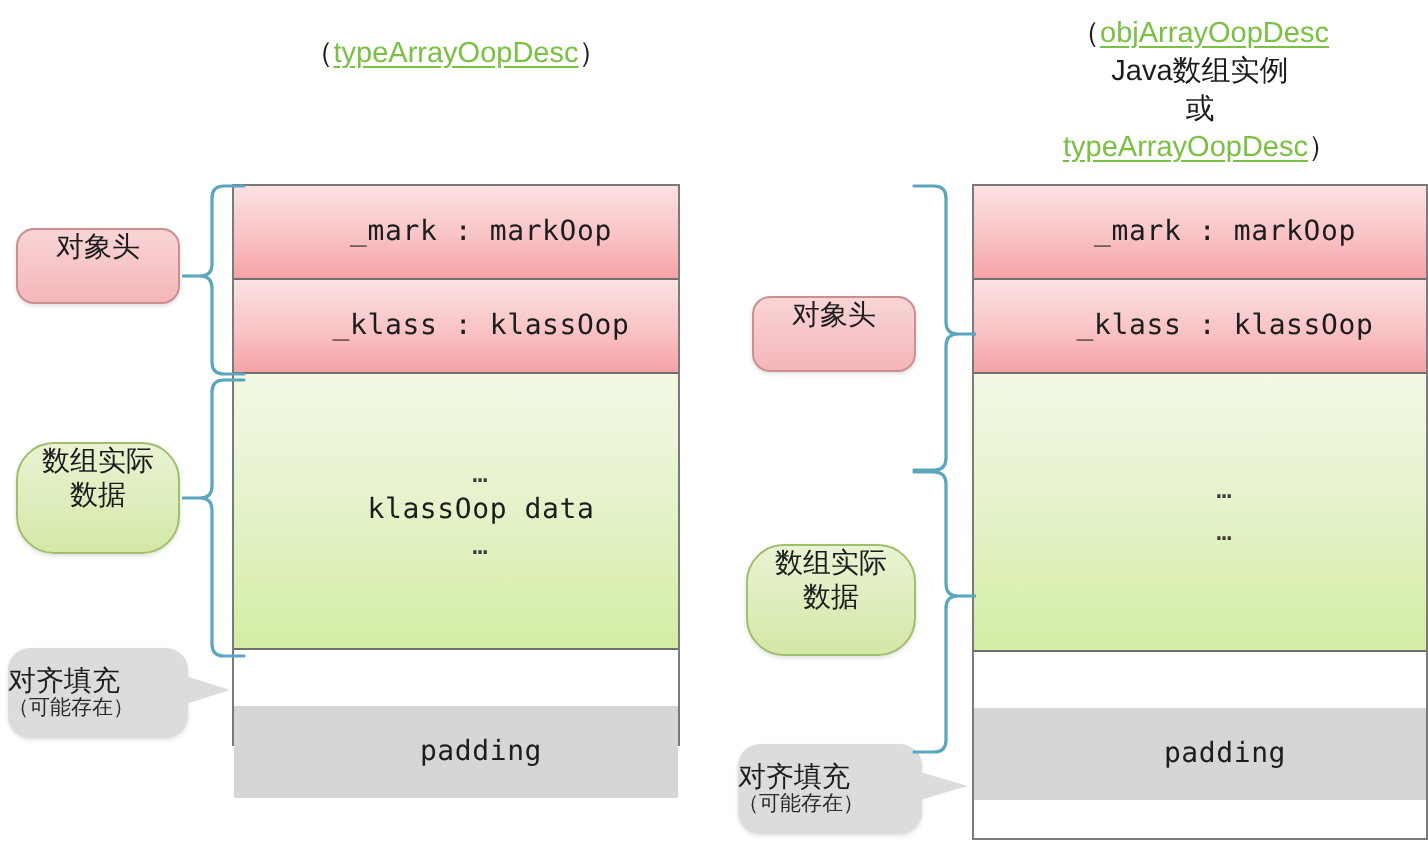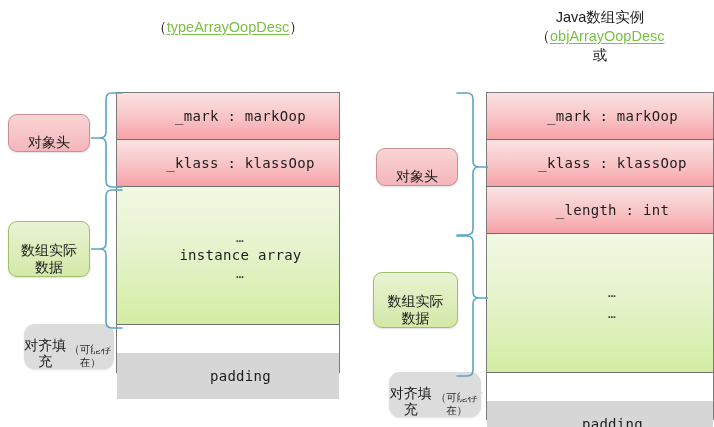--- a/index.html
+++ b/index.html
@@ -61,41 +61,41 @@
   .dots { font-size: 13px; letter-spacing: 1px; color: #3a3a3a; line-height: 13px; }
   .dots.top { margin-bottom: 4px; }
   .dots.bot { margin-top: 4px; }
 
   #stack-left  { left: 116px; top: 92px;  width: 224px; height: 281px; }
   #stack-right { left: 486px; top: 92px;  width: 228px; height: 328px; }
 
   
   .tag {
     position: absolute;
-    display: flex; align-items: flex-end; justify-content: center;
+    display: flex; align-items: flex-start; justify-content: center;
     text-align: center;
     font-size: 14px;
     line-height: 17px;
     color: #1b1b1b;
     border-radius: 9px;
     border: 1.5px solid #c98f92;
     background: linear-gradient(to bottom, #f9d5d6 0%, #f4b6ba 100%);
     box-shadow: 0 1px 2px rgba(0,0,0,.13);
   }
   .tag-green {
     border-color: #9fbf6b;
     background: linear-gradient(to bottom, #e9f3d4 0%, #d4e8a7 100%);
+    border-radius: 19px;
   }
   .tag-gray {
     border: none;
     background: #dcdcdc;
     border-radius: 11px;
     box-shadow: 0 1px 2px rgba(0,0,0,.12);
-    flex-direction: row;
-    margin-left: 20px;
+    flex-direction: column;
   }
   .tag-gray .sub { font-size: 10.5px; line-height: 13px; color: #2a2a2a; }
   .tag-gray .main { font-size: 14px; line-height: 16px; }
   
   .tail {
     position: absolute;
     width: 0; height: 0;
     border-style: solid;
   }
 
@@ -123,55 +123,55 @@
 
 <div class="canvas">
 
   <div class="title" id="title-left">
     <div>
       <span>（</span><span class="code-link">typeArrayOopDesc</span><span>）</span>
     </div>
   </div>
 
   <div class="title" id="title-right">
-    <div><span>Java数组实例</span></div>
     <div>
       <span>（</span><span class="code-link">objArrayOopDesc</span>
     </div>
+    <div><span>Java数组实例</span></div>
     <div><span>或</span></div>
+    <div>
+      <span class="code-link">typeArrayOopDesc</span><span>）</span>
+    </div>
   </div>
 
   <div class="stack" id="stack-left">
     <div class="row row-red" style="height:47px">
       <span>_mark : markOop</span>
     </div>
     <div class="row row-red" style="height:47px">
       <span>_klass : klassOop</span>
     </div>
     <div class="row row-green" style="height:138px">
       <span class="multi">
         <span class="dots top">…</span>
-        <span>instance array</span>
+        <span>klassOop data</span>
         <span class="dots bot">…</span>
       </span>
     </div>
     <div class="row row-gray" style="height:46px">
       <span>padding</span>
     </div>
   </div>
 
   <div class="stack" id="stack-right">
     <div class="row row-red" style="height:47px">
       <span>_mark : markOop</span>
     </div>
     <div class="row row-red" style="height:47px">
       <span>_klass : klassOop</span>
-    </div>
-    <div class="row row-red" style="height:47px">
-      <span>_length : int</span>
     </div>
     <div class="row row-green" style="height:139px">
       <span class="multi">
         <span class="dots top">…</span>
         <span class="dots bot">…</span>
       </span>
     </div>
     <div class="row row-gray" style="height:46px">
       <span>padding</span>
     </div>

